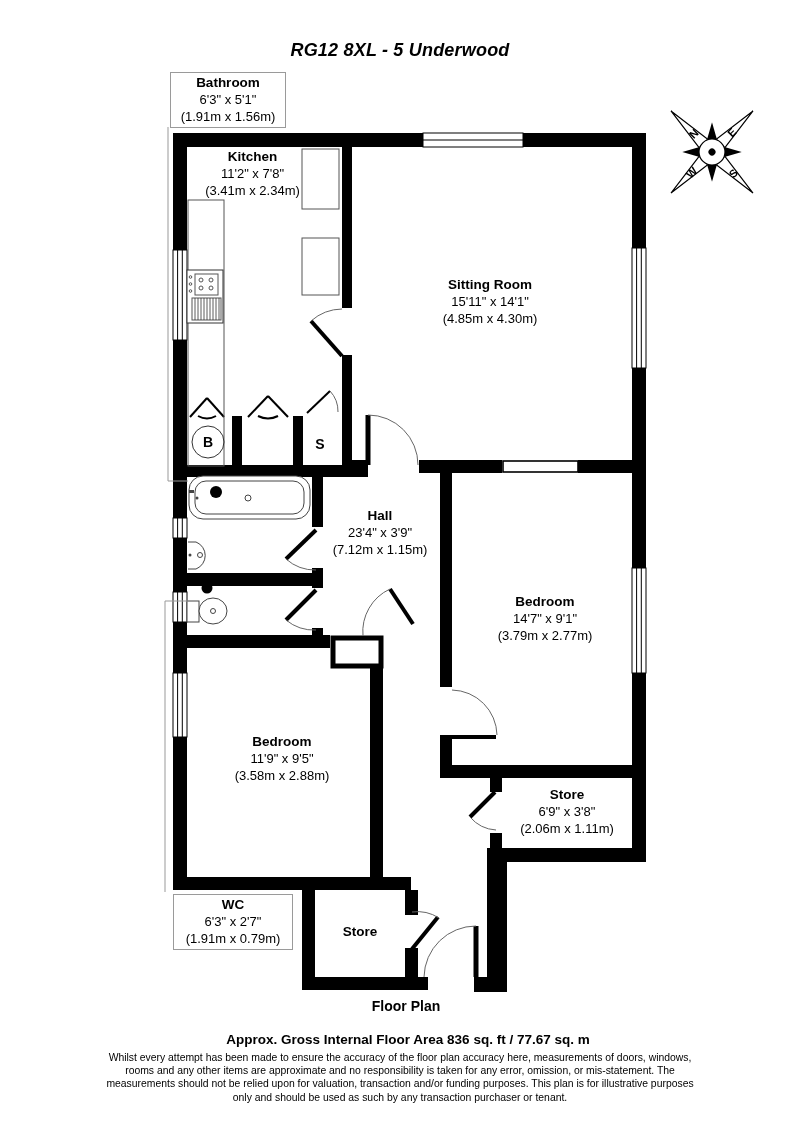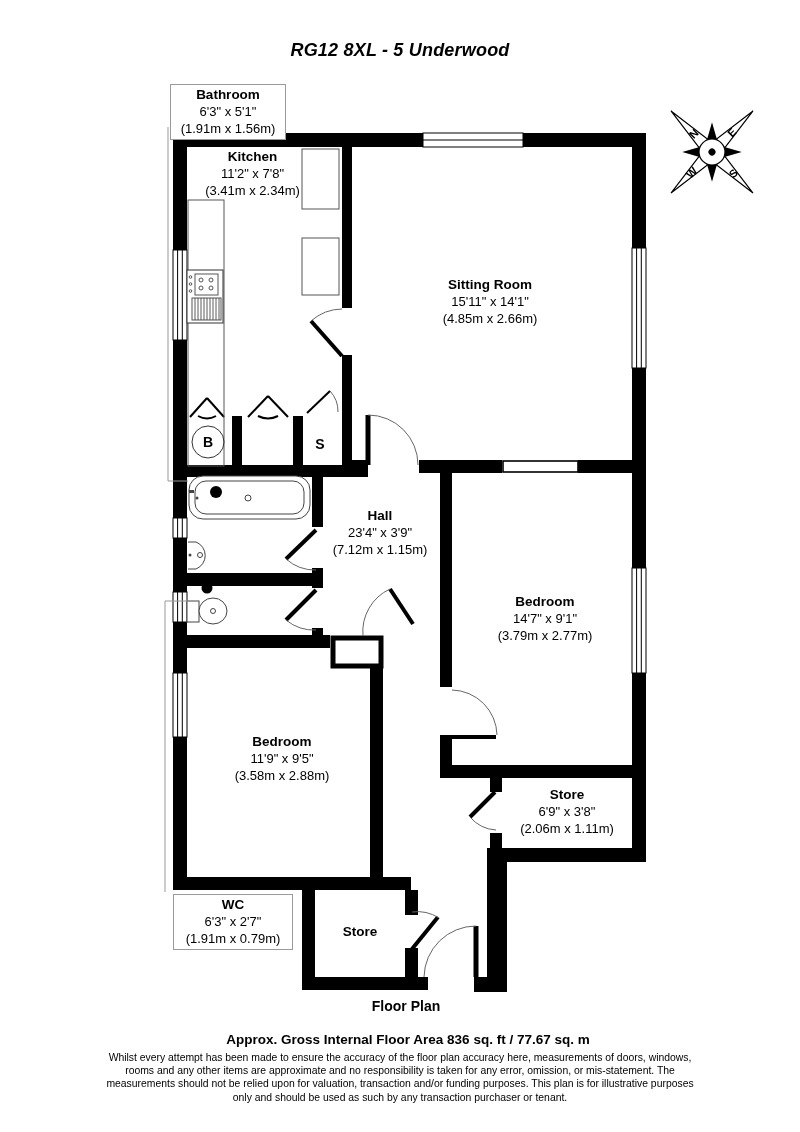--- a/index.html
+++ b/index.html
@@ -231,36 +231,36 @@
       <circle cx="0" cy="0" r="3.5" fill="#000"></circle>
       <g font-family="Liberation Sans, sans-serif" font-size="11" font-weight="bold" text-anchor="middle" fill="#000">
         <text x="0" y="-22">N</text>
         <text x="28" y="4">E</text>
         <text x="0" y="34">S</text>
         <text x="-29" y="4">W</text>
       </g>
     </g>
   </svg>
 
-  <div class="room-label boxed" style="left:170px;top:84px;width:114px;">
+  <div class="room-label boxed" style="left:170px;top:72px;width:114px;">
     <div class="rname">Bathroom</div>
     <div class="rdim">6'3" x 5'1"</div>
     <div class="rdim">(1.91m x 1.56m)</div>
   </div>
 
   <div class="room-label" style="left:175px;top:148px;width:155px;">
     <div class="rname">Kitchen</div>
     <div class="rdim">11'2" x 7'8"</div>
     <div class="rdim">(3.41m x 2.34m)</div>
   </div>
 
   <div class="room-label" style="left:395px;top:276px;width:190px;">
     <div class="rname">Sitting Room</div>
     <div class="rdim">15'11" x 14'1"</div>
-    <div class="rdim">(4.85m x 2.66m)</div>
+    <div class="rdim">(4.85m x 4.30m)</div>
   </div>
 
   <div class="room-label" style="left:300px;top:507px;width:160px;">
     <div class="rname">Hall</div>
     <div class="rdim">23'4" x 3'9"</div>
     <div class="rdim">(7.12m x 1.15m)</div>
   </div>
 
   <div class="room-label" style="left:450px;top:593px;width:190px;">
     <div class="rname">Bedroom</div>

